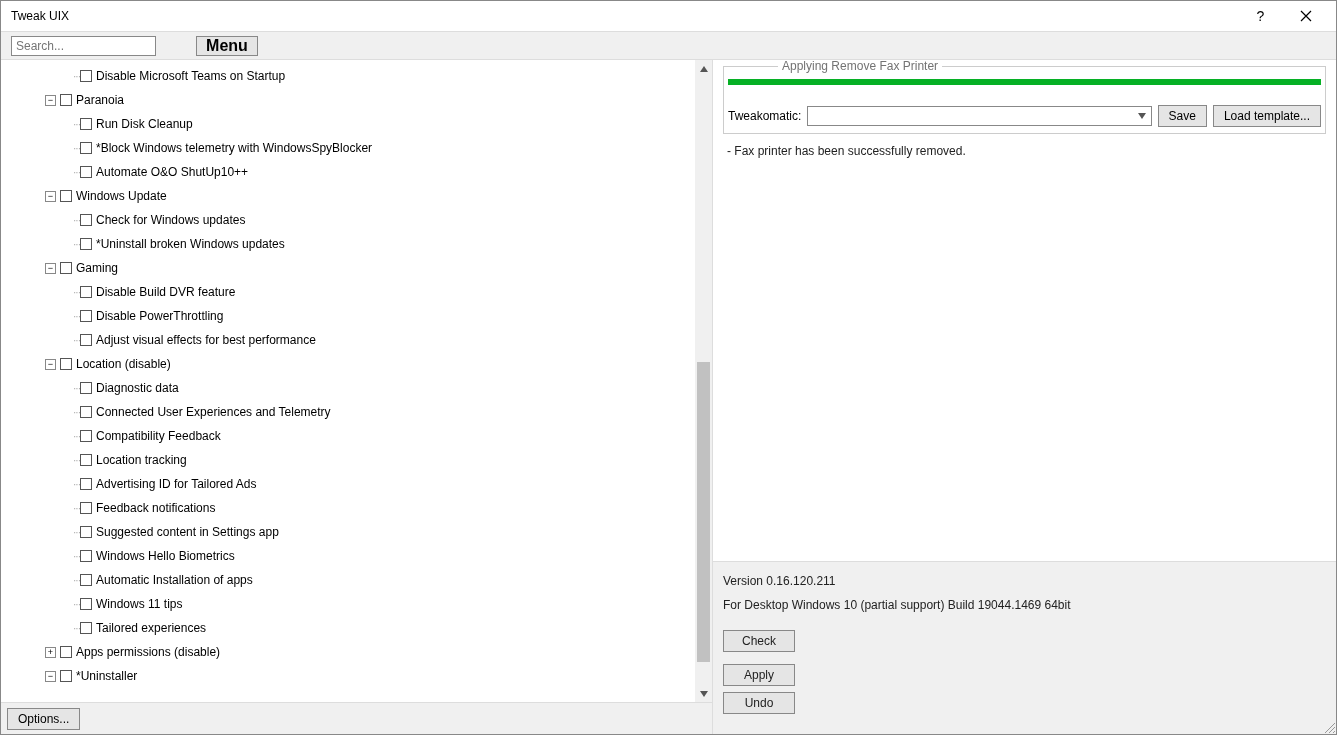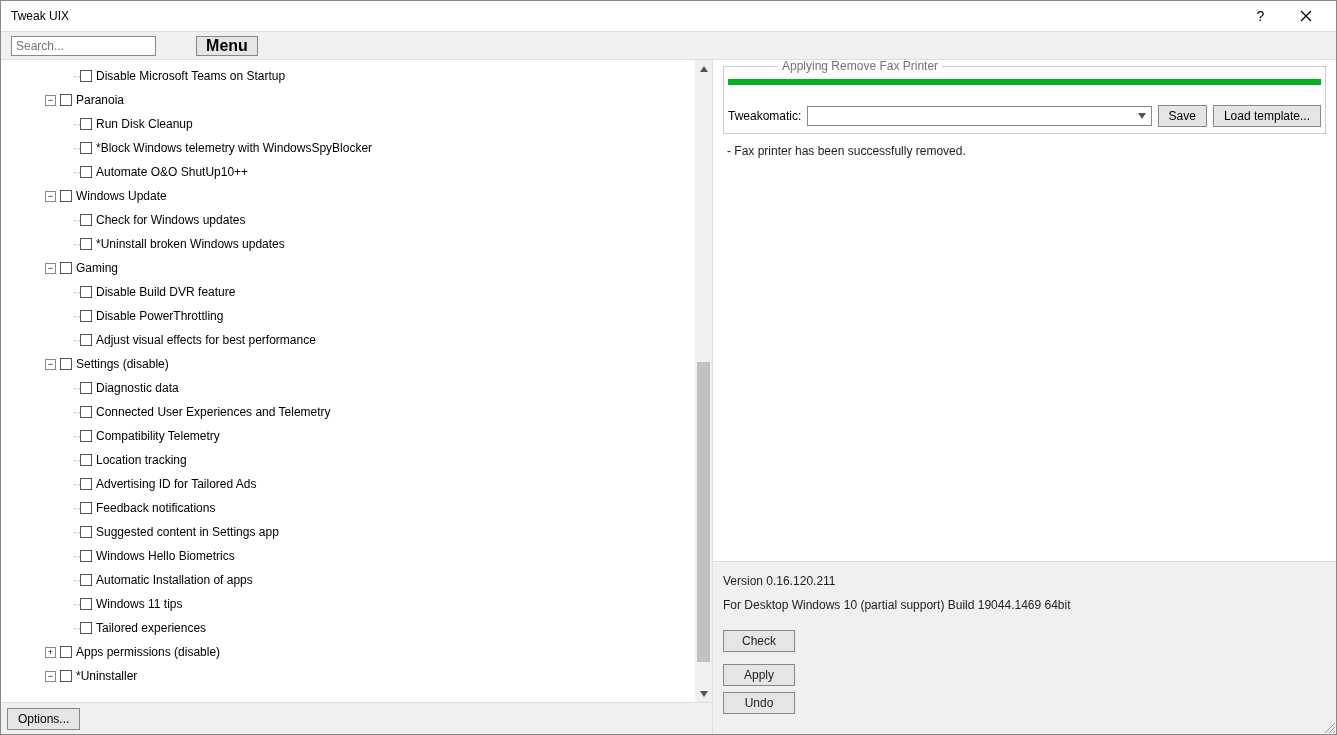--- a/index.html
+++ b/index.html
@@ -130,39 +130,39 @@
           <div class="tree-node">
             <span style="display: inline-block; width: 58px;"></span>
             <span class="dots-h">···</span>
             <span class="cb"></span>
             <span class="node-label">Adjust visual effects for best performance</span>
           </div>
           <div class="tree-node">
             <span style="display: inline-block; width: 30px;"></span>
             <span class="expander">−</span>
             <span class="cb"></span>
-            <span class="node-label">Settings (disable)</span>
+            <span class="node-label">Location (disable)</span>
           </div>
           <div class="tree-node">
             <span style="display: inline-block; width: 58px;"></span>
             <span class="dots-h">···</span>
             <span class="cb"></span>
             <span class="node-label">Diagnostic data</span>
           </div>
           <div class="tree-node">
             <span style="display: inline-block; width: 58px;"></span>
             <span class="dots-h">···</span>
             <span class="cb"></span>
             <span class="node-label">Connected User Experiences and Telemetry</span>
           </div>
           <div class="tree-node">
             <span style="display: inline-block; width: 58px;"></span>
             <span class="dots-h">···</span>
             <span class="cb"></span>
-            <span class="node-label">Compatibility Telemetry</span>
+            <span class="node-label">Compatibility Feedback</span>
           </div>
           <div class="tree-node">
             <span style="display: inline-block; width: 58px;"></span>
             <span class="dots-h">···</span>
             <span class="cb"></span>
             <span class="node-label">Location tracking</span>
           </div>
           <div class="tree-node">
             <span style="display: inline-block; width: 58px;"></span>
             <span class="dots-h">···</span>

